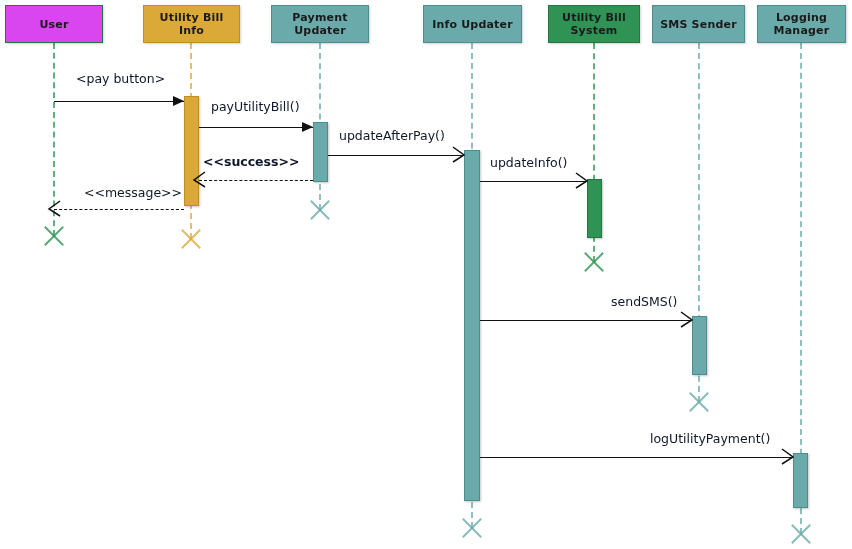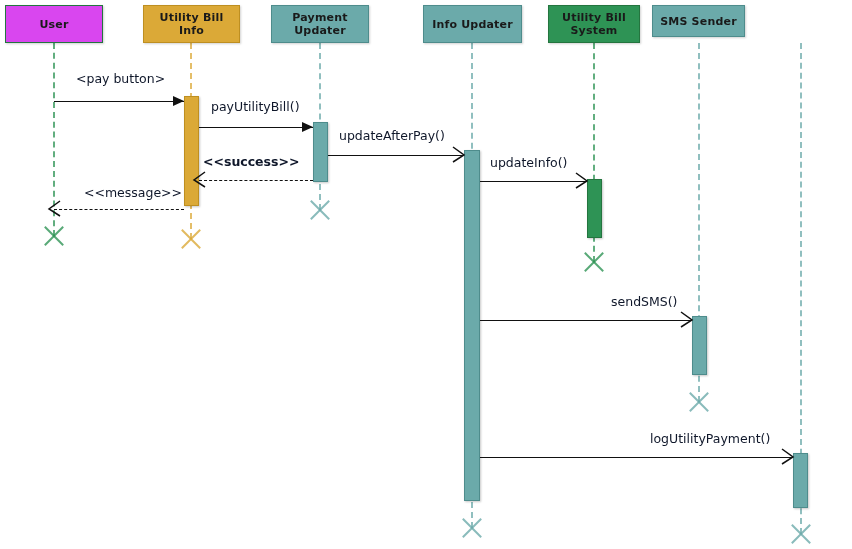--- a/index.html
+++ b/index.html
@@ -185,16 +185,20 @@
       <span class="participant-label">Payment
 Updater</span>
     </div>
     <div class="participant-box" style="left: 423px; top: 5px; width: 99px; height: 38px; background: rgb(107, 170, 170); border-color: rgb(78, 140, 140);">
       <span class="participant-label">Info Updater</span>
     </div>
     <div class="participant-box" style="left: 548px; top: 5px; width: 92px; height: 38px; background: rgb(46, 147, 85); border-color: rgb(36, 117, 63);">
       <span class="participant-label">Utility Bill
 System</span>
     </div>
-    <div class="participant-box" style="left: 652px; top: 5px; width: 93px; height: 32px; background: rgb(107, 170, 170); border-color: rgb(78, 140, 140);">
+    <div class="participant-box" style="left: 652px; top: 5px; width: 93px; height: 38px; background: rgb(107, 170, 170); border-color: rgb(78, 140, 140);">
       <span class="participant-label">SMS Sender</span>
+    </div>
+    <div class="participant-box" style="left: 757px; top: 5px; width: 89px; height: 38px; background: rgb(107, 170, 170); border-color: rgb(78, 140, 140);">
+      <span class="participant-label">Logging
+Manager</span>
     </div>
   </div>
 
 </body></html>

